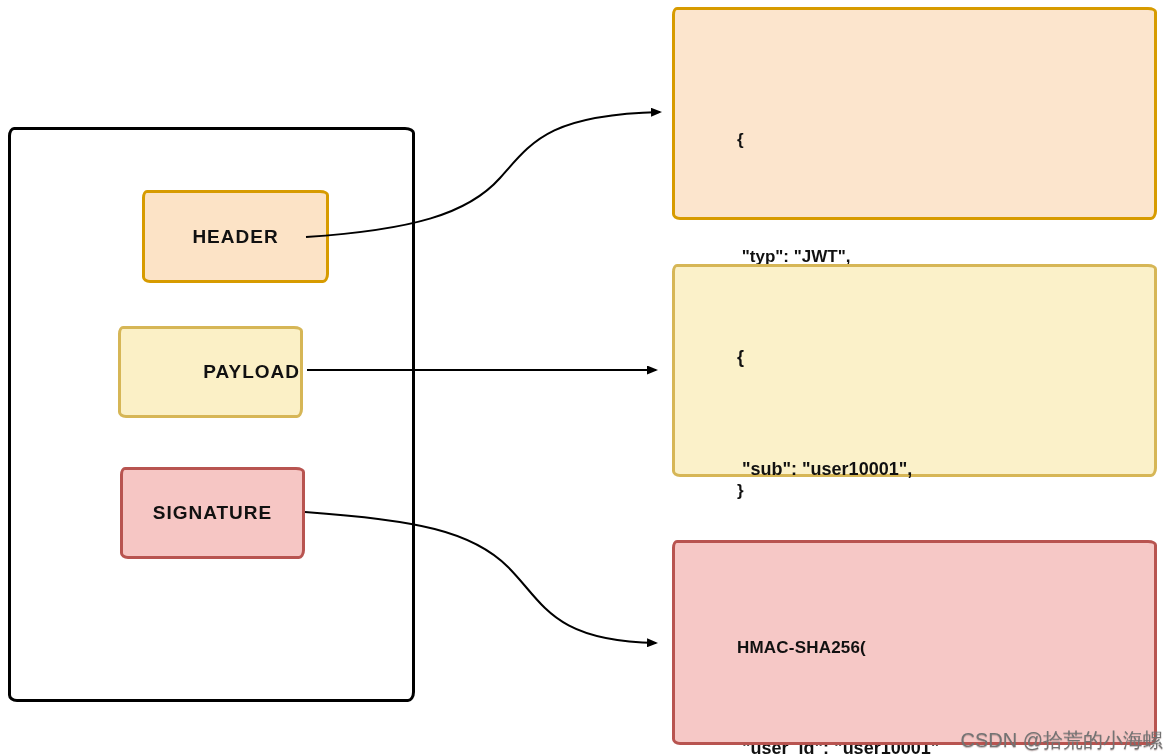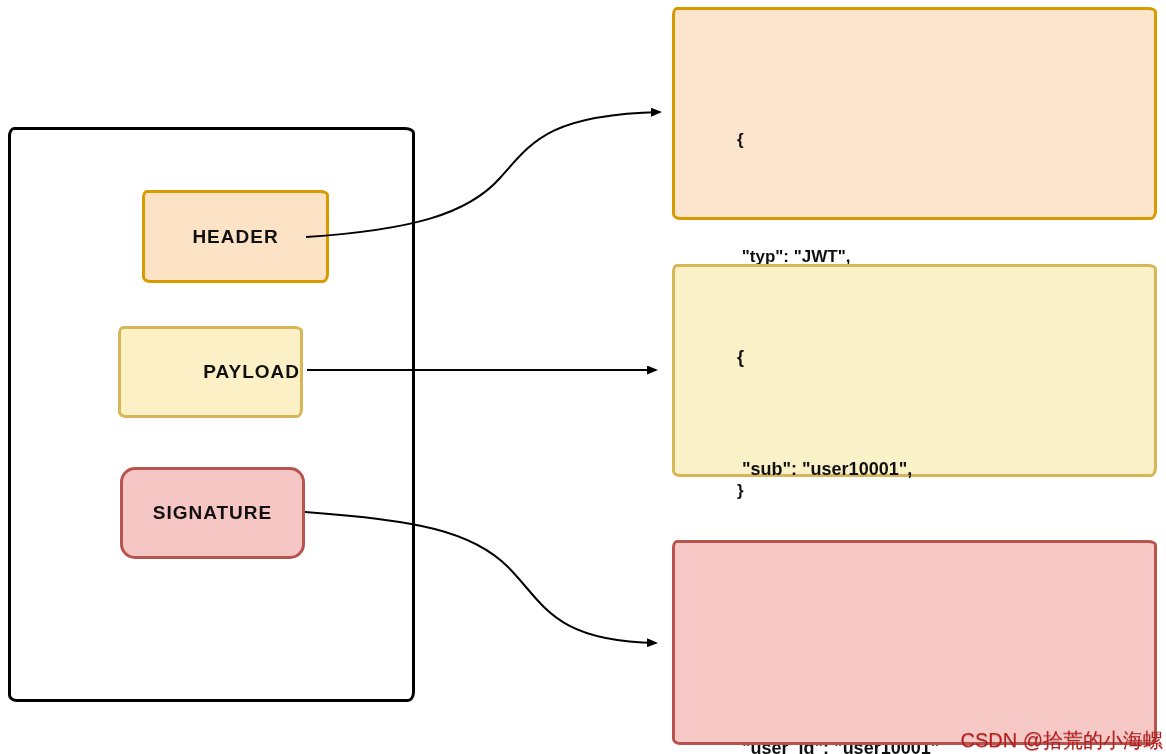--- a/index.html
+++ b/index.html
@@ -18,21 +18,21 @@
   .part-box {
     position:absolute; display:flex; align-items:center; justify-content:center;
     border-width:3px; border-style:solid;
     border-radius:5px 9px 6px 8px / 8px 5px 9px 6px;
   }
   .part-box .part-label {
     font-size:19px; font-weight:bold; letter-spacing:1px; color:#111;
   }
   .part-header    { left:118px; top:190px; width:181px; height:87px; background:#fce3c6; border-color:#d79b00;margin-left:24px; }
   .part-payload   { left:118px; top:326px; width:179px; height:86px; background:#fbf0c6; border-color:#d6b656;justify-content:flex-end; }
-  .part-signature { left:120px; top:467px; width:179px; height:86px; background:#f6c6c4; border-color:#b85450;border-radius:15px; }
+  .part-signature { left:120px; top:467px; width:179px; height:86px; background:#f6c6c4; border-color:#b85450; }
   
   .detail-box {
     position:absolute; width:479px;
     border-width:3px; border-style:solid;
     border-radius:5px 9px 6px 8px / 8px 5px 9px 6px;
     color:#111;
   }
   .detail-header    { left:672px; top:7px;   height:207px; background:#fce5cd; border-color:#d79b00; }
   .detail-payload   { left:672px; top:264px; height:207px; background:#fbf1c9; border-color:#d6b656; }
   .detail-signature { left:672px; top:540px; height:199px; background:#f6c8c6; border-color:#b85450; }
@@ -44,21 +44,21 @@
   .detail-payload .code .line-0 { margin-bottom:19px; }
   .detail-signature .code { padding:50px 0 0 62px; font-size:17px; line-height:22px; letter-spacing:0.2px; }
   
   .arrows {
     position:absolute; left:0; top:0; width:1166px; height:754px;
     pointer-events:none; z-index:5;
   }
   
   .watermark {
     position:absolute; right:3px; bottom:0px; z-index:6;
-    font-size:20px; color:#b91c1c;
+    font-size:20px; color:#737373;
     text-shadow:0 1px 1px rgba(120,90,90,0.45);
   }
 </style>
 </head>
 <body>
 
 <div class="canvas">
 
   <div class="main-box">
     
@@ -91,20 +91,21 @@
       <div> "sub": "user10001",</div>
       <div> "iat": 1569302116,</div>
       <div> "role": "admin",</div>
       <div> "user_id": "user10001"</div>
       
     </div>
   </div>
 
   <div class="detail-box detail-signature">
     <div class="code">
+      <div>HMAC-SHA256(</div>
       
       
       
     </div>
   </div>
 
   <svg class="arrows" width="1166" height="754" viewBox="0 0 1166 754">
     <defs>
       <marker id="ah" markerWidth="11" markerHeight="9" refX="9" refY="4.5" orient="auto" markerUnits="userSpaceOnUse">
         <path d="M0,0 L11,4.5 L0,9 Z" fill="#000"></path>

